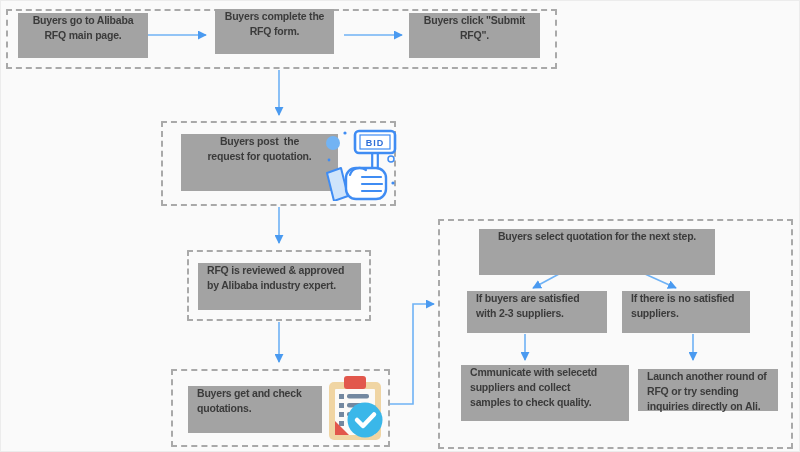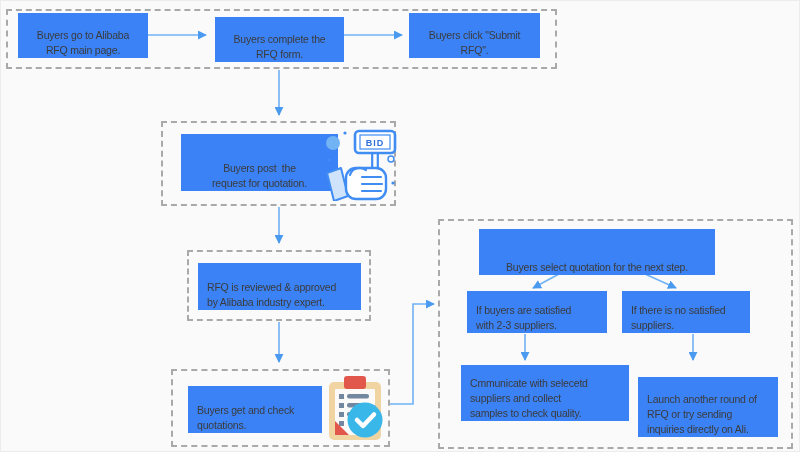--- a/index.html
+++ b/index.html
@@ -6,23 +6,23 @@
   .stage{
     position:relative;width:800px;height:452px;
     background:#fafafa;border:1px solid #ececec;box-sizing:border-box;
     font-family:"Liberation Sans",sans-serif;overflow:hidden;
   }
   .dashbox{
     position:absolute;border:2px dashed #a9a9a9;box-sizing:border-box;
     background:transparent;border-radius:1px;
   }
   .node{
-    position:absolute;background:#3b82f6;color:#3b3b3b;
-    display:flex;align-items:flex-end;justify-content:center;
-    font-weight:normal;font-size:10.5px;line-height:15px;letter-spacing:-0.2px;
+    position:absolute;background:#a3a3a3;color:#3b3b3b;
+    display:flex;align-items:flex-start;justify-content:center;
+    font-weight:bold;font-size:10.5px;line-height:15px;letter-spacing:-0.2px;
     box-sizing:border-box;z-index:3;text-align:center;
   }
   .node.left{justify-content:flex-start;text-align:left;padding-left:9px;padding-right:0;}
   .lbl{white-space:pre-wrap;}
   .connectors{position:absolute;left:0;top:0;z-index:1;pointer-events:none;}
   .icon{position:absolute;z-index:3;}
 </style>
 </head>
 <body>
 
@@ -51,21 +51,21 @@
   <div class="dashbox" style="left:5px;top:8px;width:551px;height:60px"></div>
   <div class="dashbox" style="left:160px;top:120px;width:235px;height:85px"></div>
   <div class="dashbox" style="left:186px;top:249px;width:184px;height:71px"></div>
   <div class="dashbox" style="left:170px;top:368px;width:219px;height:78px"></div>
   <div class="dashbox" style="left:437px;top:218px;width:355px;height:230px"></div>
 
   <div class="node" style="left:17px;top:12px;width:130px;height:45px">
     <span class="lbl">Buyers go to Alibaba
 RFQ main page.</span>
   </div>
-  <div class="node" style="left:214px;top:16px;width:129px;height:45px">
+  <div class="node" style="left:214px;top:8px;width:119px;height:45px">
     <span class="lbl">Buyers complete the
 RFQ form.</span>
   </div>
   <div class="node" style="left:408px;top:12px;width:131px;height:45px">
     <span class="lbl">Buyers click "Submit
 RFQ".</span>
   </div>
 
   <div class="node" style="left:180px;top:133px;width:157px;height:57px">
     <span class="lbl">Buyers post  the
@@ -95,21 +95,21 @@
     <span class="lbl">If there is no satisfied
 suppliers.</span>
   </div>
 
   <div class="node left" style="left:460px;top:364px;width:168px;height:56px">
     <span class="lbl">Cmmunicate with selecetd
 suppliers and collect
 samples to check quality.</span>
   </div>
 
-  <div class="node left" style="left:637px;top:376px;width:140px;height:60px">
+  <div class="node left" style="left:637px;top:368px;width:140px;height:42px">
     <span class="lbl">Launch another round of
 RFQ or try sending
 inquiries directly on Ali.</span>
   </div>
 
   <svg class="icon" style="left:320px;top:126px" width="76" height="74" viewBox="0 0 76 74">
     <circle cx="12" cy="16" r="7" fill="#72b3f3"></circle>
     <circle cx="24" cy="6" r="1.6" fill="#3f8cf3"></circle>
     <circle cx="8" cy="33" r="1.4" fill="#3f8cf3"></circle>
     <circle cx="70" cy="32" r="3" fill="none" stroke="#3f8cf3" stroke-width="1.5"></circle>

